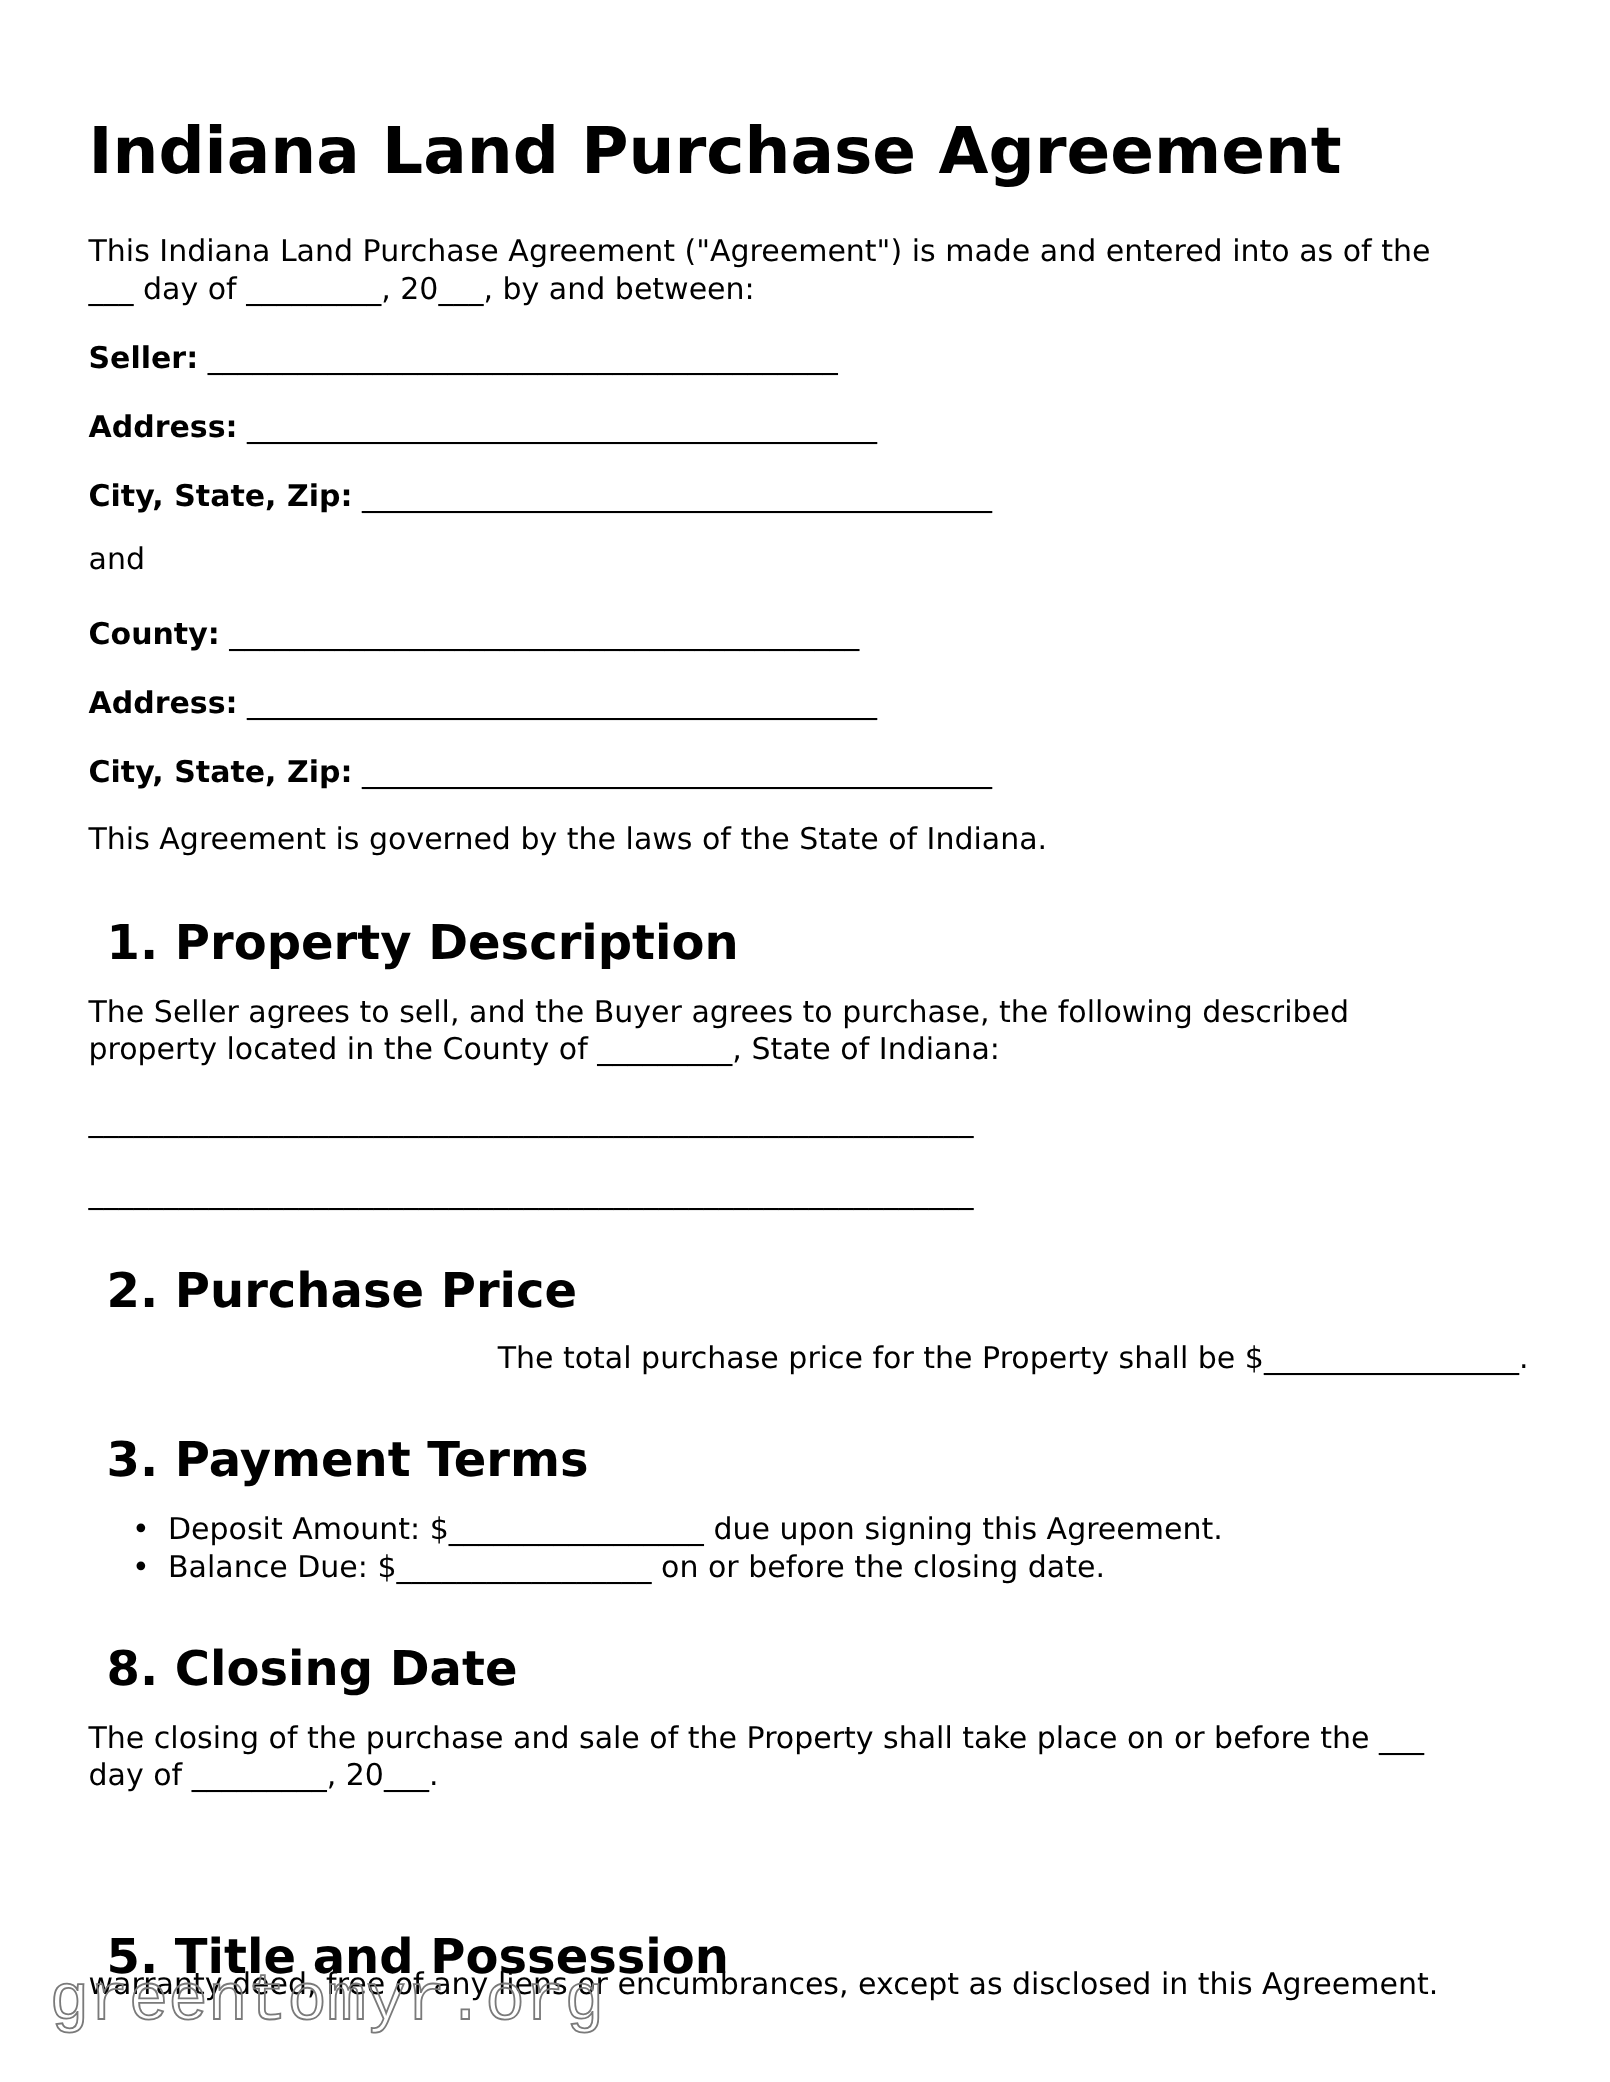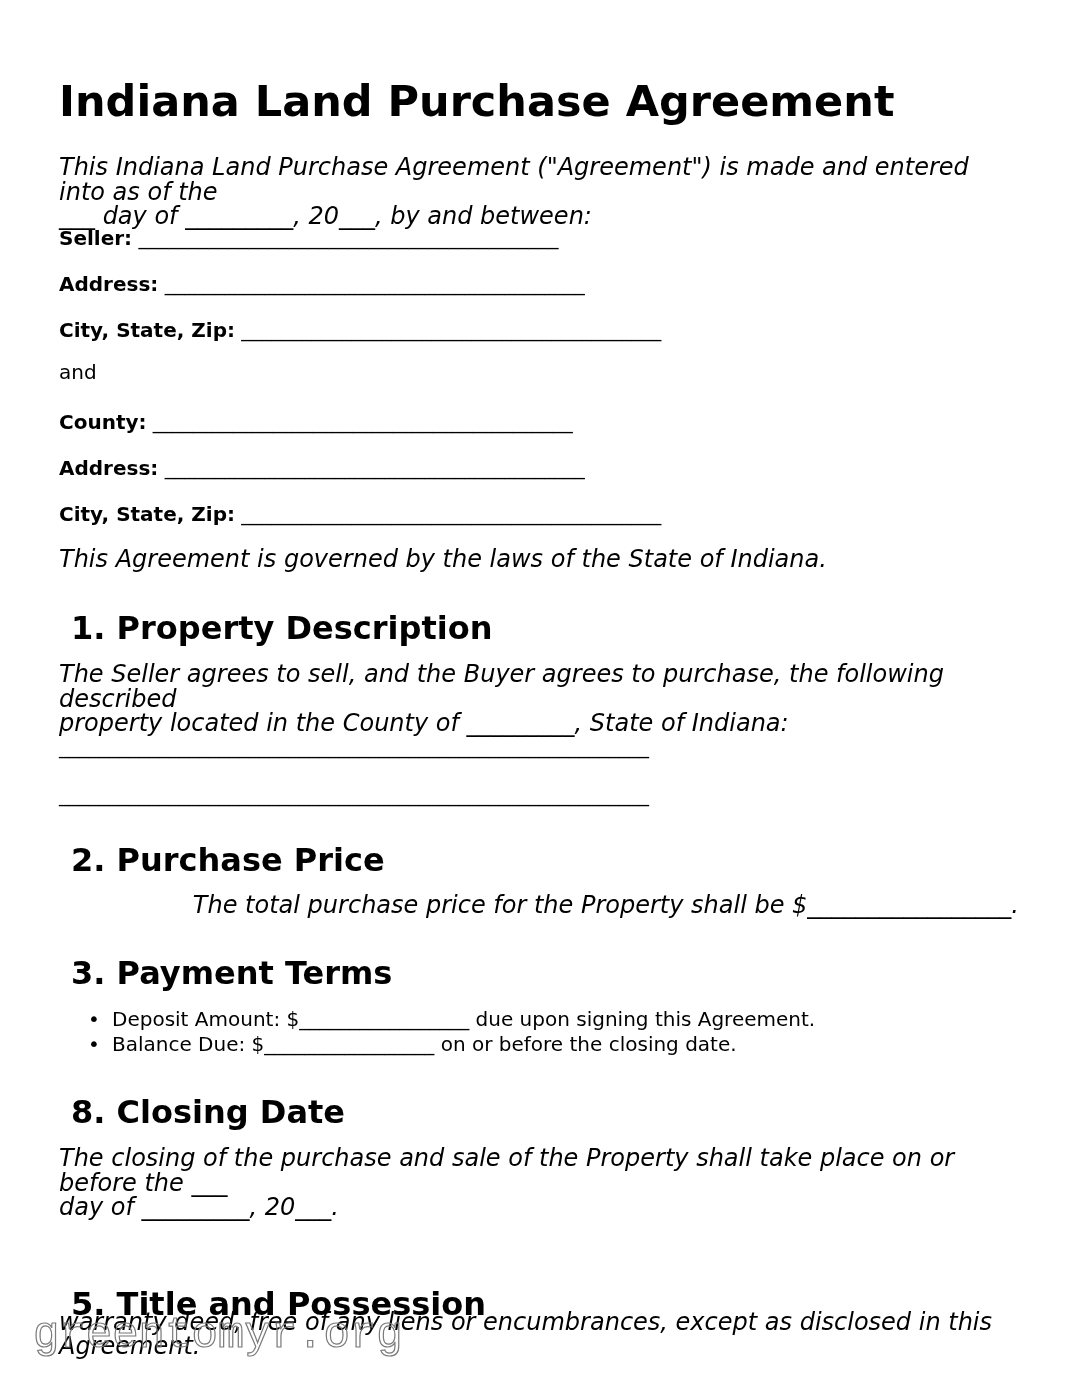--- a/index.html
+++ b/index.html
@@ -28,24 +28,23 @@
       margin: 0;
       font-size: 43px;
       font-weight: bold;
       line-height: 54px;
       white-space: nowrap;
     }
     .p {
       position: absolute;
       left: 0;
       margin: 0;
-      font-size: 24px;
+      font-size: 20px;
       line-height: 24.5px;
       width: 960px;
-      font-style: italic;
     }
     .field {
       position: absolute;
       left: 0;
       margin: 0;
       font-size: 20px;
       line-height: 24px;
       white-space: nowrap;
     }
     .field .lbl { font-weight: bold; }

